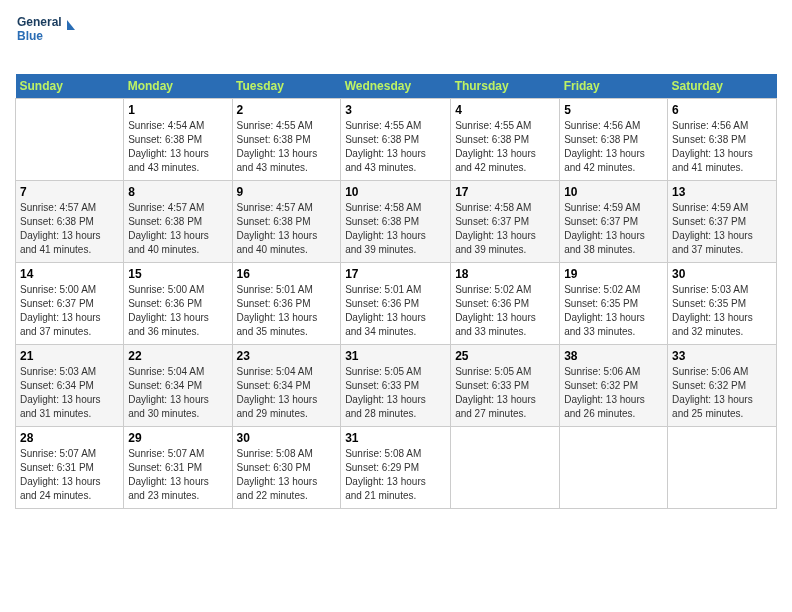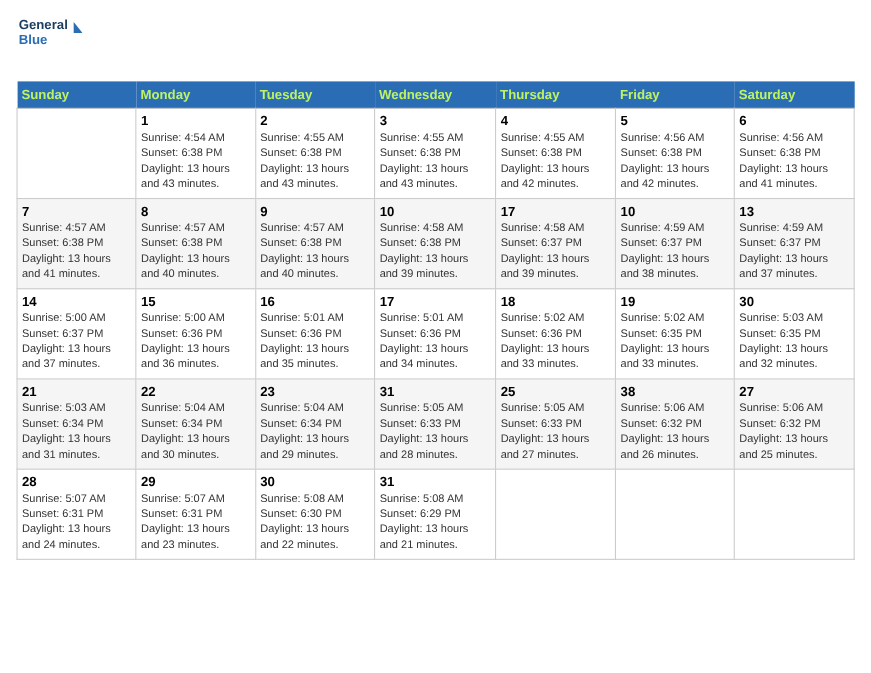--- a/index.html
+++ b/index.html
@@ -292,21 +292,21 @@
 and 27 minutes.</div>
           </td>
           <td>
             <span class="day-number">38</span>
             <div class="day-info" style="white-space: pre-line;">Sunrise: 5:06 AM
 Sunset: 6:32 PM
 Daylight: 13 hours
 and 26 minutes.</div>
           </td>
           <td>
-            <span class="day-number">27</span>
+            <span class="day-number">33</span>
             <div class="day-info" style="white-space: pre-line;">Sunrise: 5:06 AM
 Sunset: 6:32 PM
 Daylight: 13 hours
 and 25 minutes.</div>
           </td>
         </tr>
         <tr>
           <td>
             <span class="day-number">28</span>
             <div class="day-info" style="white-space: pre-line;">Sunrise: 5:07 AM

